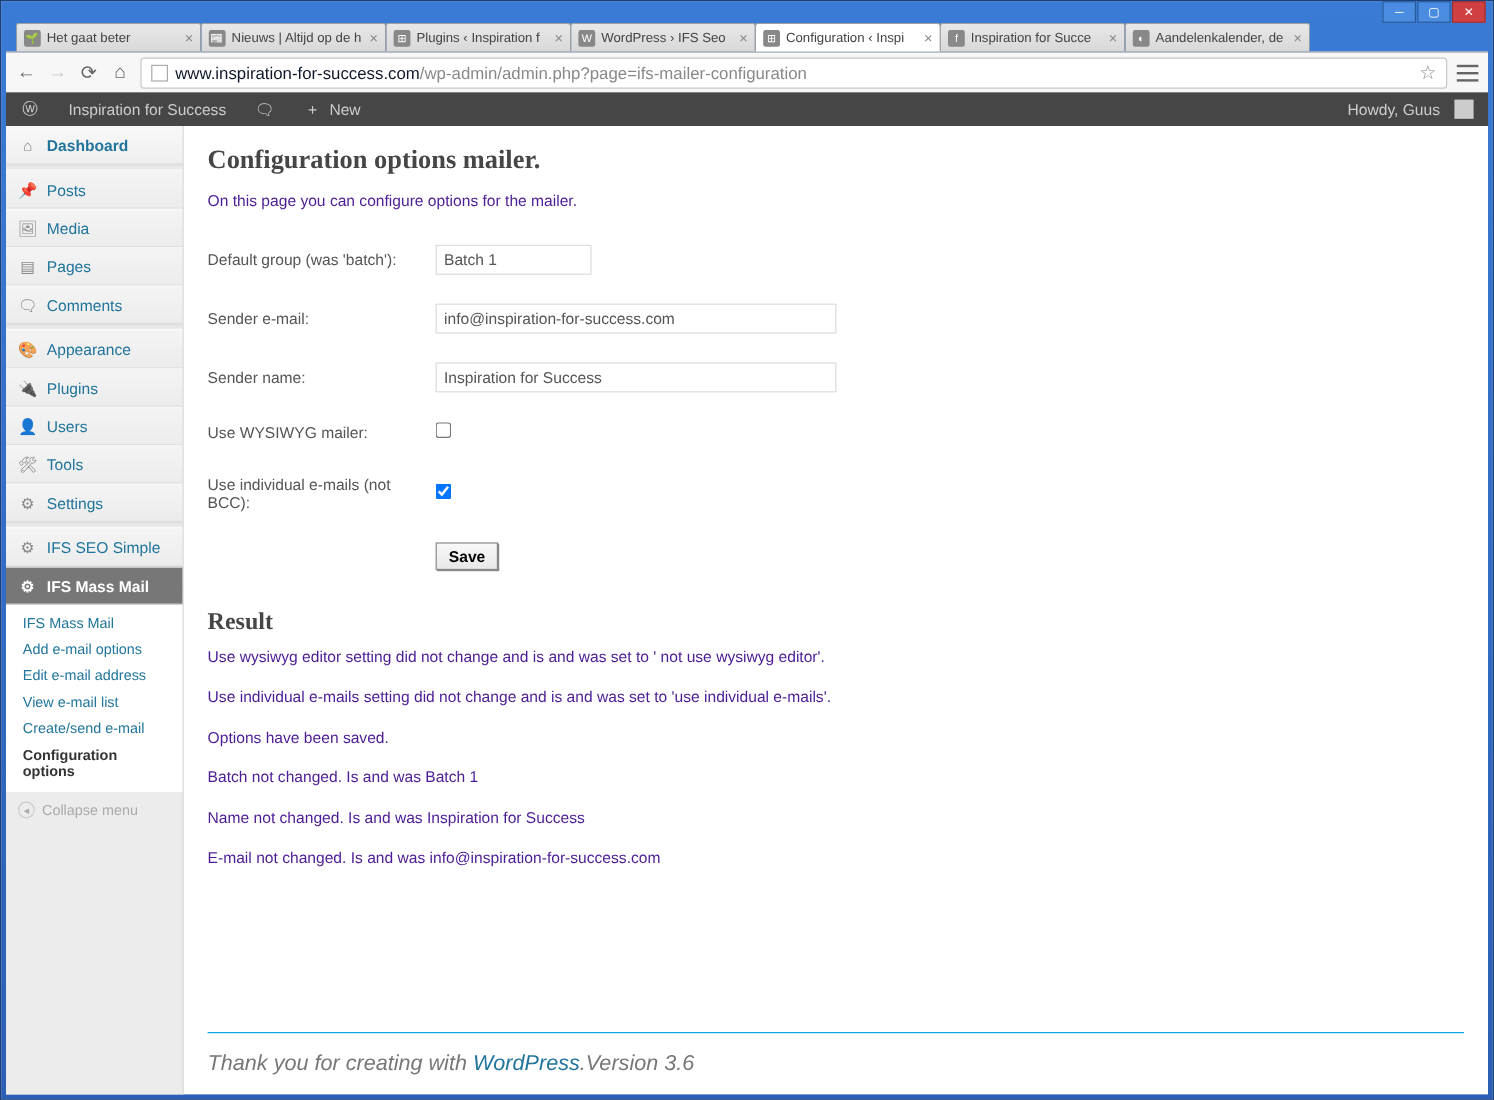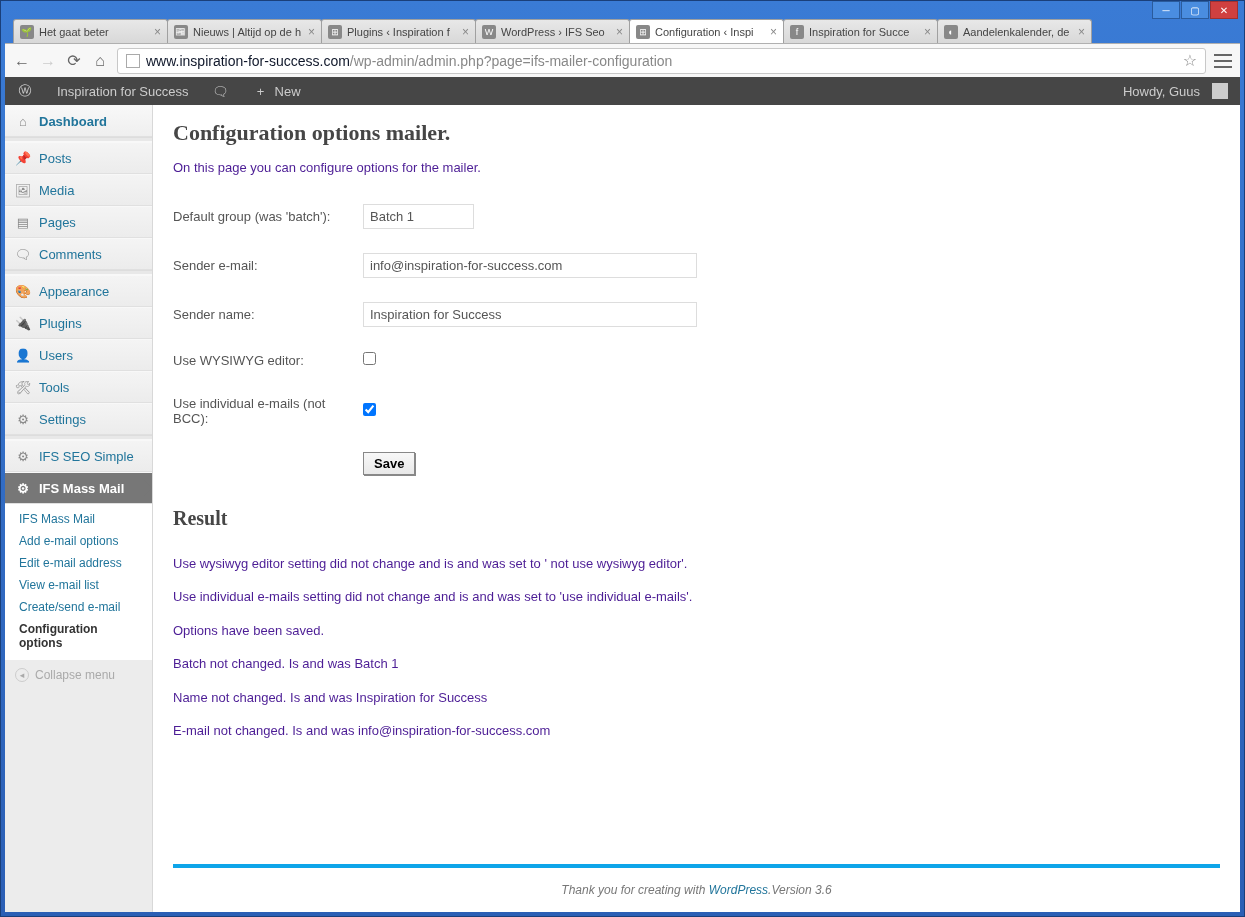--- a/index.html
+++ b/index.html
@@ -56,25 +56,25 @@
 .collapse-arrow { width: 14px; height: 14px; border: 1px solid #ccc; border-radius: 8px; display: flex; align-items: center; justify-content: center; font-size: 9px; }
 
 
 .content { flex: 1; padding: 15px 20px; overflow: auto; position: relative; }
 .content h2 { font-family: Georgia, serif; font-size: 22px; font-weight: bold; color: #464646; margin-bottom: 12px; }
 .content p { color: #4c1d95; font-size: 13px; margin-bottom: 14px; line-height: 1.5; }
 .form-table { border-collapse: separate; border-spacing: 0; margin-bottom: 12px; }
 .form-table th { text-align: left; font-weight: normal; color: #555; font-size: 13px; padding: 14px 10px 14px 0; width: 190px; vertical-align: middle; }
 .form-table td { padding: 12px 0; }
 .form-table input[type=text] { border: 1px solid #ddd; padding: 4px 6px; font-size: 13px; color: #555; background: #fff; }
-.form-table input.short { width: 111px; }
+.form-table input.short { width: 130px; }
 .form-table input.long { width: 334px; }
 button.save { background: linear-gradient(#f8f8f8,#e8e8e8); border: 1px solid #888; padding: 3px 10px; font-size: 13px; cursor: pointer; box-shadow: 1px 1px 0 #888; margin-left: 0; font-weight: bold; }
-h3.result { font-family: Georgia, serif; font-size: 20px; color: #464646; margin: 20px 0 24px; }
-.footer { position: absolute; bottom: 0; left: 20px; right: 20px; border-top: 4px solid #0ea5e9; padding: 15px 0; display: flex; justify-content: center; font-size: 12px; color: #777; font-style: italic; }
+h3.result { font-family: Georgia, serif; font-size: 20px; color: #464646; margin: 20px 0 8px; }
+.footer { position: absolute; bottom: 0; left: 20px; right: 20px; border-top: 1px solid #0ea5e9; padding: 15px 0; display: flex; justify-content: flex-start; font-size: 18px; color: #777; font-style: italic; }
 .footer a { color: #21759b; text-decoration: none; }
 </style>
 </head>
 <body>
 
 <div class="window-frame">
   <div class="window-controls">
     <div class="win-btn">─</div>
     <div class="win-btn">▢</div>
     <div class="win-btn close">✕</div>
@@ -237,21 +237,21 @@
           </tr>
           <tr>
             <th>Sender e-mail:</th>
             <td><input type="text" class="long" value="info@inspiration-for-success.com" style=""></td>
           </tr>
           <tr>
             <th>Sender name:</th>
             <td><input type="text" class="long" value="Inspiration for Success" style=""></td>
           </tr>
           <tr>
-            <th>Use WYSIWYG editor:</th>
+            <th>Use WYSIWYG mailer:</th>
             <td><input type="checkbox" style=""></td>
           </tr>
           <tr>
             <th>Use individual e-mails (not BCC):</th>
             <td><input type="checkbox" checked="" style=""></td>
           </tr>
           <tr>
             <th></th>
             <td><button class="save">Save</button></td>
           </tr>

